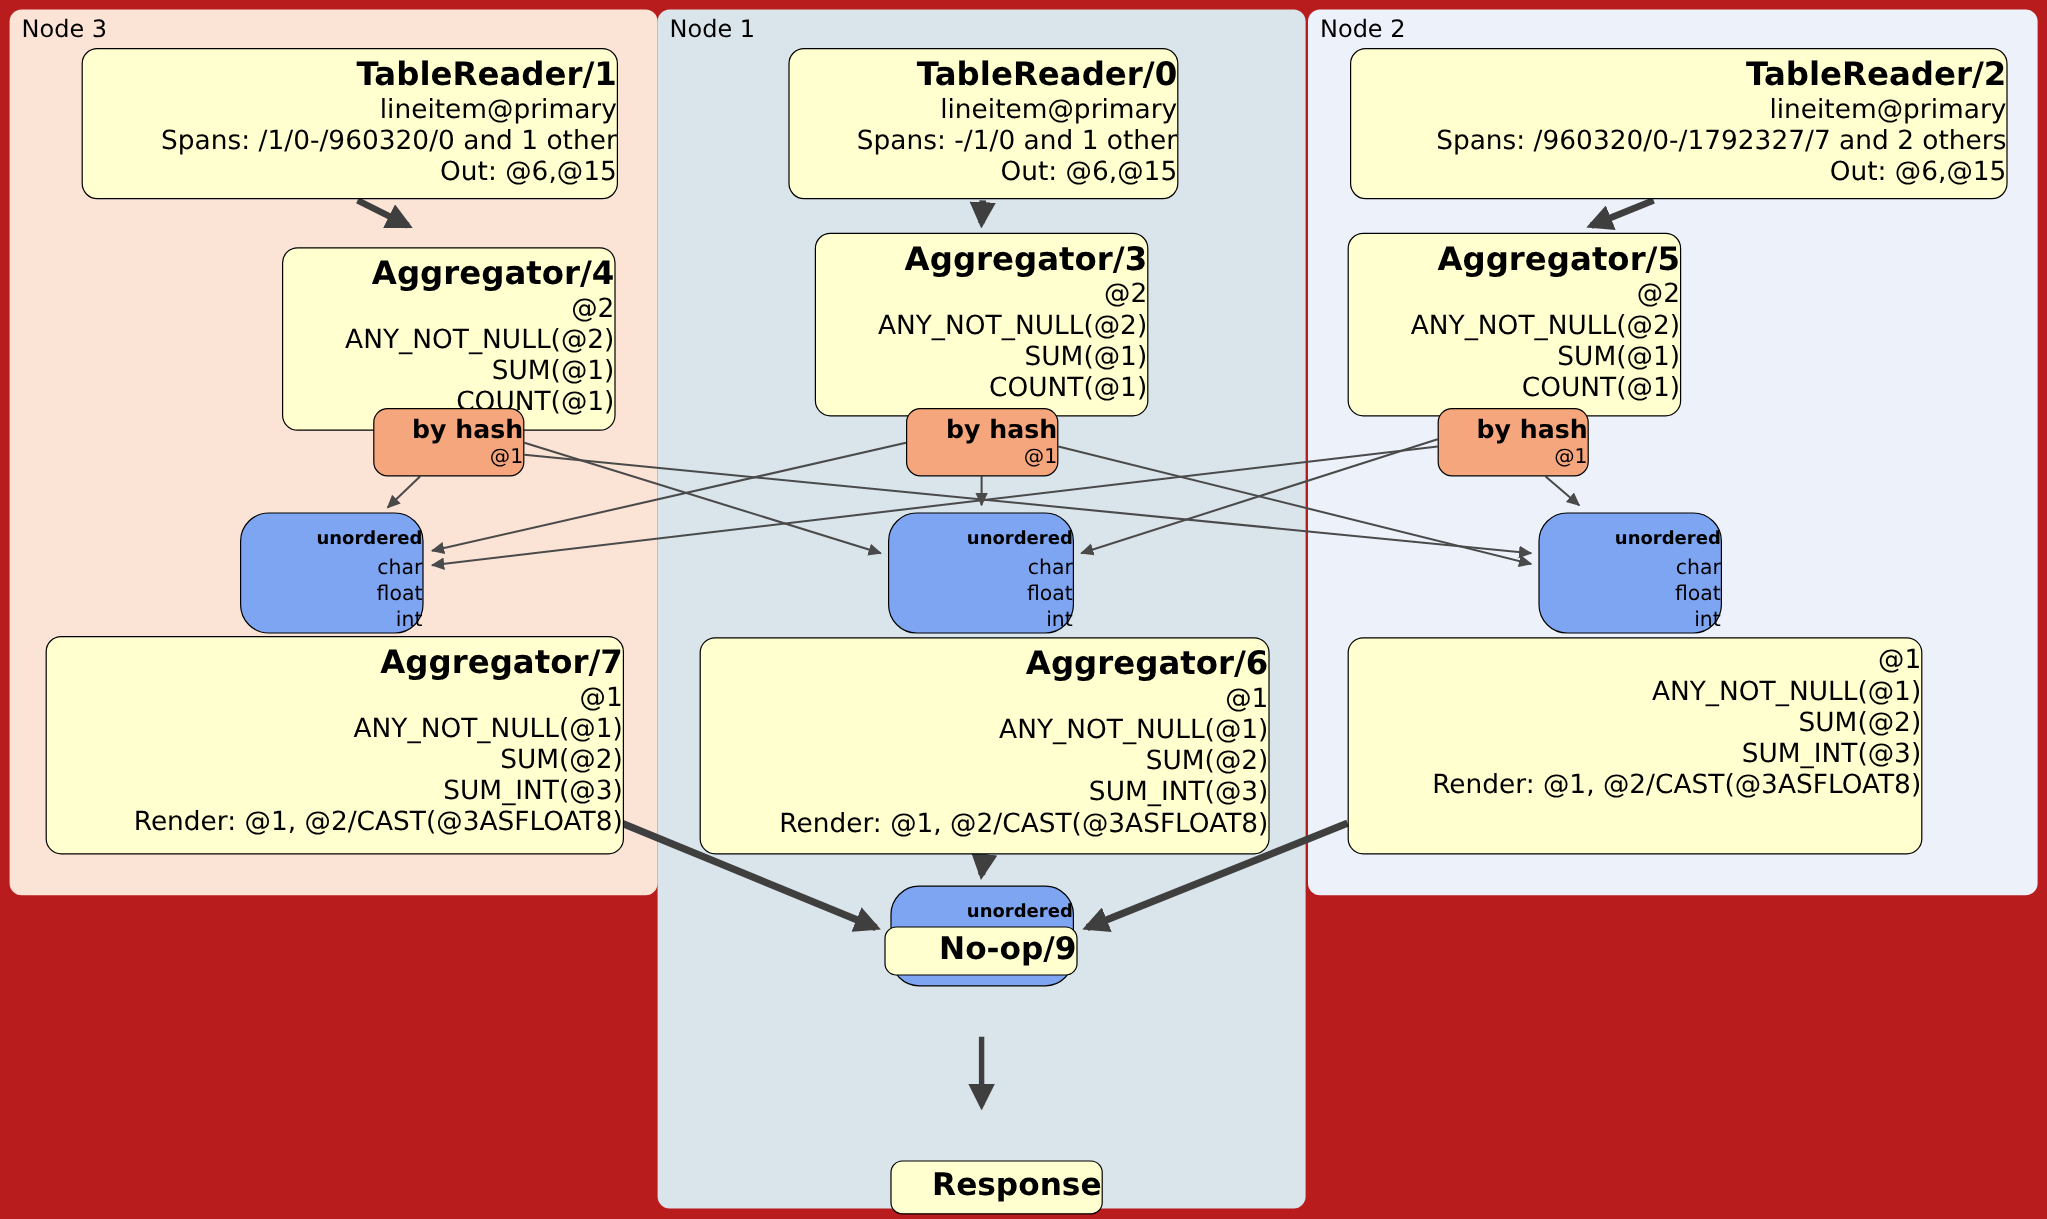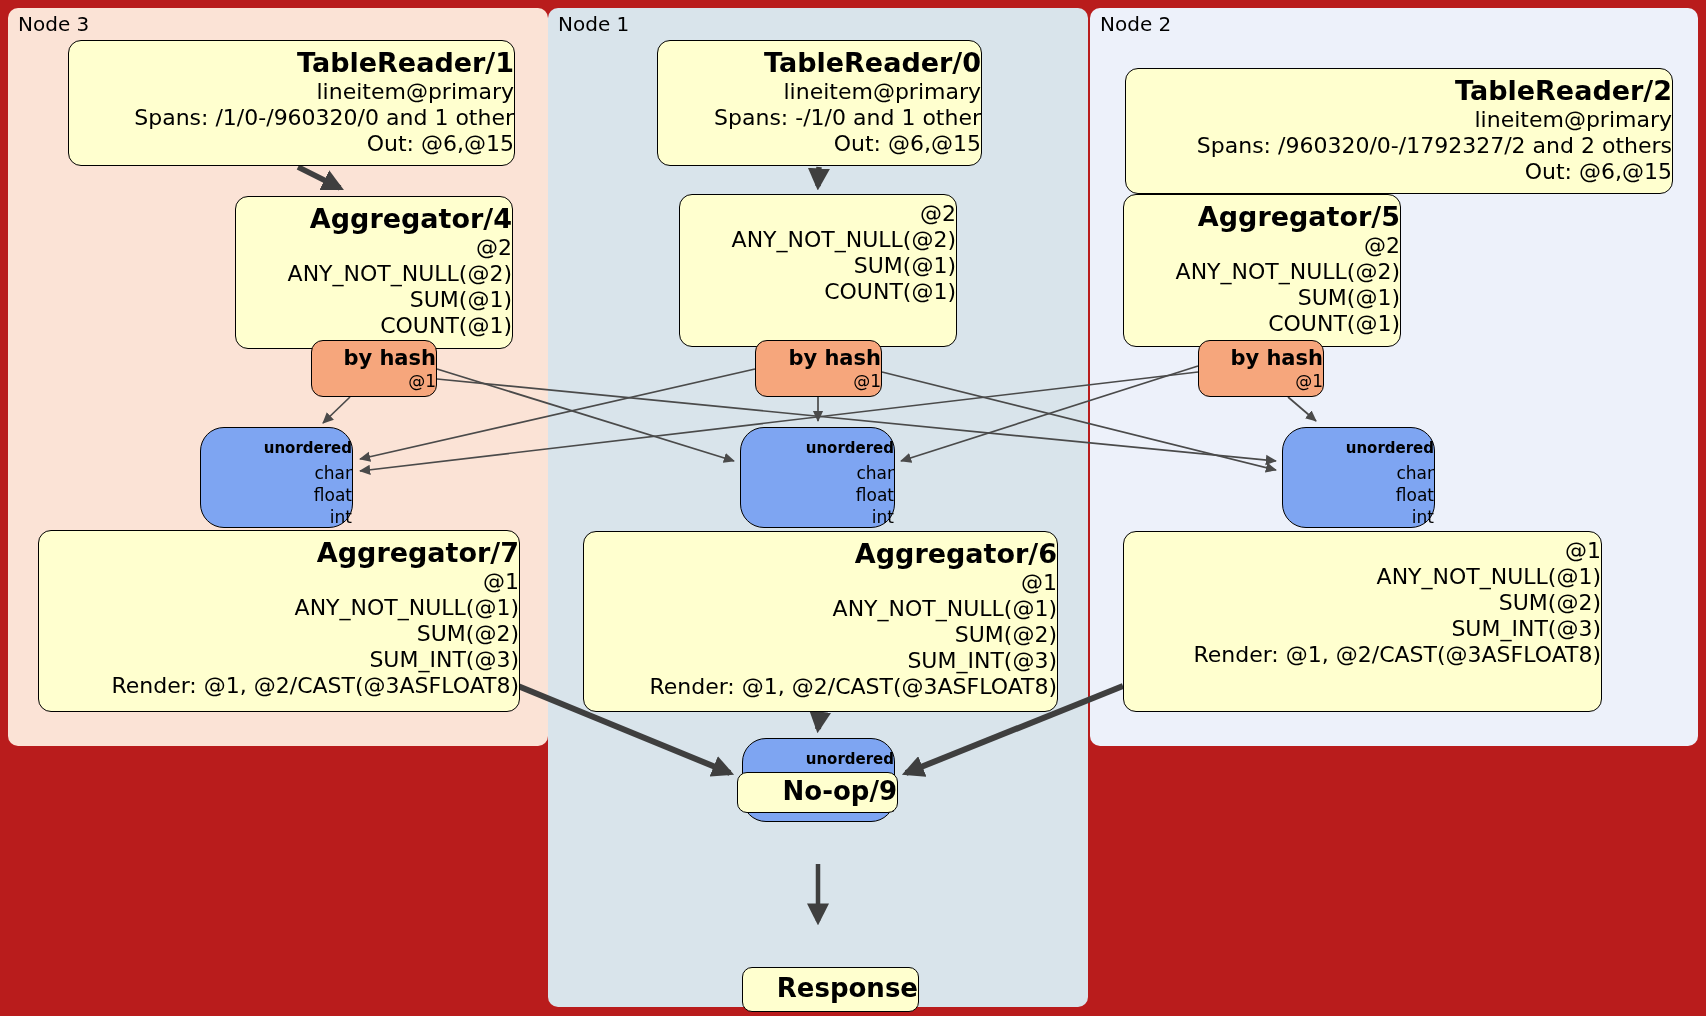--- a/index.html
+++ b/index.html
@@ -81,35 +81,36 @@
     <div class="line">lineitem@primary</div>
     <div class="line">Spans: /1/0-/960320/0 and 1 other</div>
     <div class="line">Out: @6,@15</div>
   </div>
   <div class="pbox proc" style="left:657px;top:40px;width:325px;height:126px;">
     <div class="title">TableReader/0</div>
     <div class="line">lineitem@primary</div>
     <div class="line">Spans: -/1/0 and 1 other</div>
     <div class="line">Out: @6,@15</div>
   </div>
-  <div class="pbox proc" style="left:1125px;top:40px;width:548px;height:126px;margin-top:28px;">
+  <div class="pbox proc" style="left:1125px;top:40px;width:548px;height:126px;">
     <div class="title">TableReader/2</div>
     <div class="line">lineitem@primary</div>
-    <div class="line">Spans: /960320/0-/1792327/2 and 2 others</div>
+    <div class="line">Spans: /960320/0-/1792327/7 and 2 others</div>
     <div class="line">Out: @6,@15</div>
   </div>
 
-  <div class="pbox proc" style="left:235px;top:196px;width:278px;height:153px;">
+  <div class="pbox proc" style="left:235px;top:206px;width:278px;height:153px;">
     <div class="title">Aggregator/4</div>
     <div class="line">@2</div>
     <div class="line">ANY_NOT_NULL(@2)</div>
     <div class="line">SUM(@1)</div>
     <div class="line">COUNT(@1)</div>
   </div>
   <div class="pbox proc" style="left:679px;top:194px;width:278px;height:153px;">
+    <div class="title">Aggregator/3</div>
     <div class="line">@2</div>
     <div class="line">ANY_NOT_NULL(@2)</div>
     <div class="line">SUM(@1)</div>
     <div class="line">COUNT(@1)</div>
   </div>
   <div class="pbox proc" style="left:1123px;top:194px;width:278px;height:153px;">
     <div class="title">Aggregator/5</div>
     <div class="line">@2</div>
     <div class="line">ANY_NOT_NULL(@2)</div>
     <div class="line">SUM(@1)</div>

